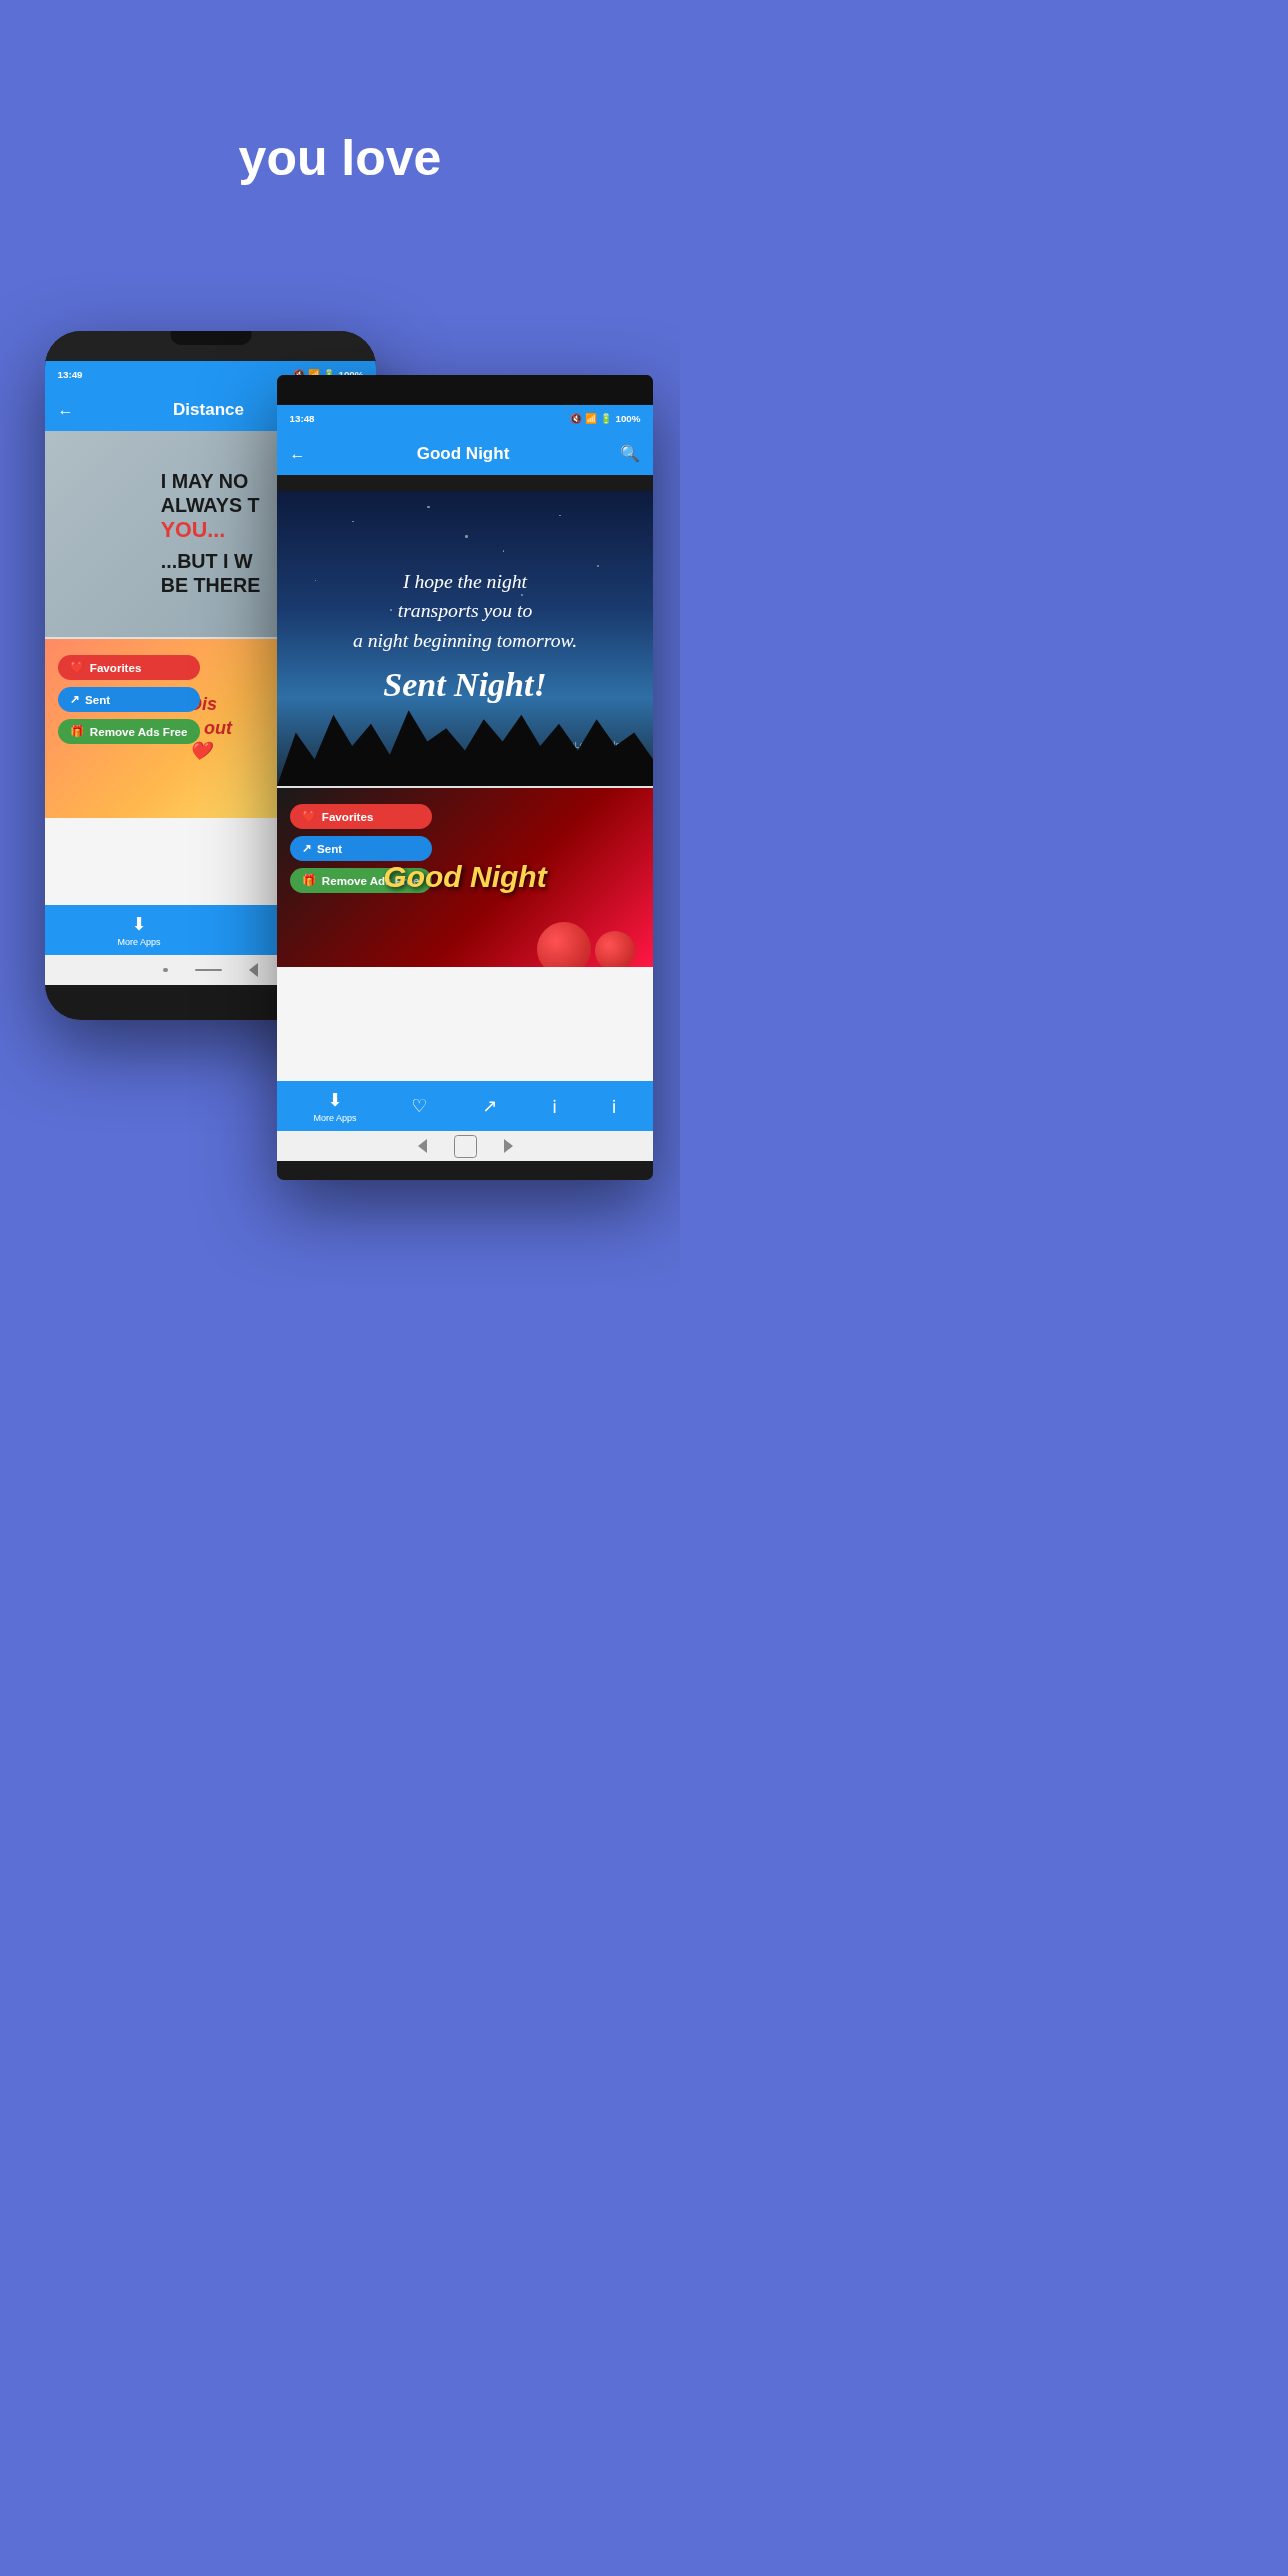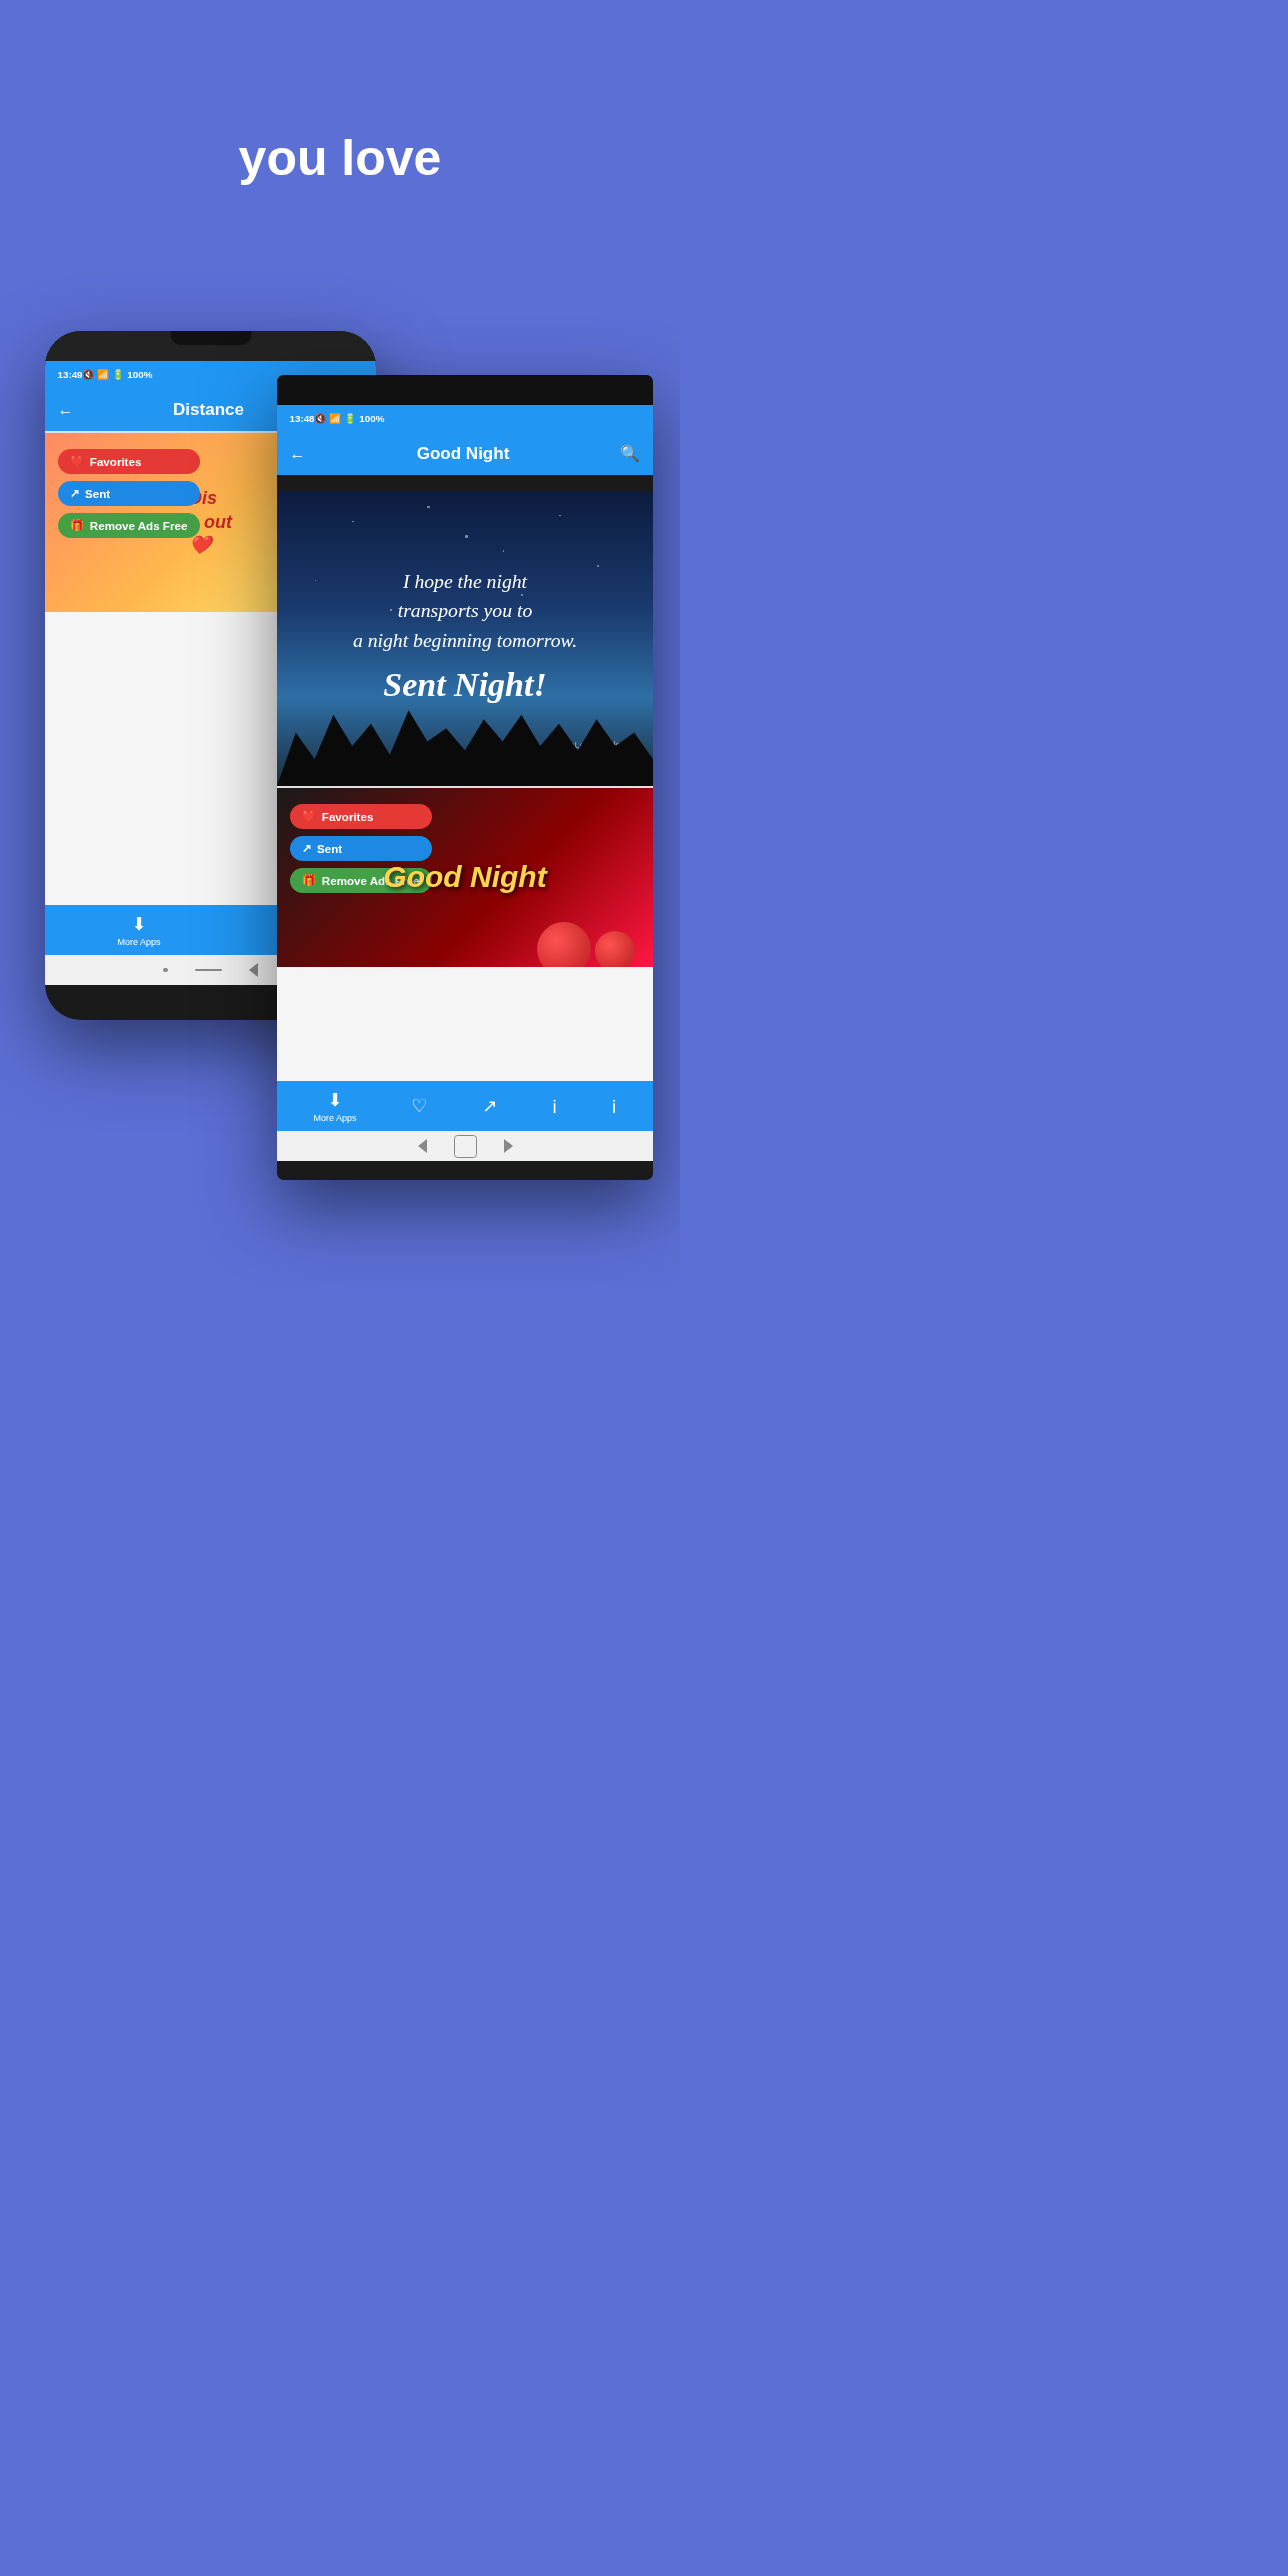--- a/index.html
+++ b/index.html
@@ -84,21 +84,21 @@
       left: 50%;
       transform: translateX(-50%);
     }
 
     
     .status-bar {
       height: 27px;
       background: #2196F3;
       display: flex;
       align-items: center;
-      justify-content: flex-start;
+      justify-content: space-between;
       padding: 0 12.5px;
       font-size: 9.8px;
       color: white;
       font-weight: 600;
     }
     .status-bar .status-left { display: flex; align-items: center; gap: 3.6px; }
     .status-bar .status-right { display: flex; align-items: center; gap: 2.7px; }
 
     
     .app-bar {
@@ -378,20 +378,30 @@
     </div>
 
     <div class="app-bar">
       <span class="app-bar-icon">←</span>
       <span class="app-bar-title">Distance</span>
       <span class="app-bar-icon">🔍</span>
     </div>
 
     <div class="phone-screen" style="height: 474px; overflow:hidden; position:relative;">
 
+      <div class="card-image dist-card1">
+        <div class="dist-card1-text">
+          <div>I MAY NO</div>
+          <div>ALWAYS T</div>
+          <div style="color:#e53935; font-size:21.5px;">YOU...</div>
+          <div style="margin-top:7.2px;">...BUT I W</div>
+          <div>BE THERE</div>
+        </div>
+        <div class="flower-deco">🌸</div>
+      </div>
       <div class="card-sep"></div>
 
       <div class="card-image dist-card2" style="position:relative;">
         <div class="dist-card2-text">
           Dis<br>s out<br>❤️
         </div>
 
         <div class="float-buttons">
           <div class="float-btn favorites">
             <span>❤️</span>

